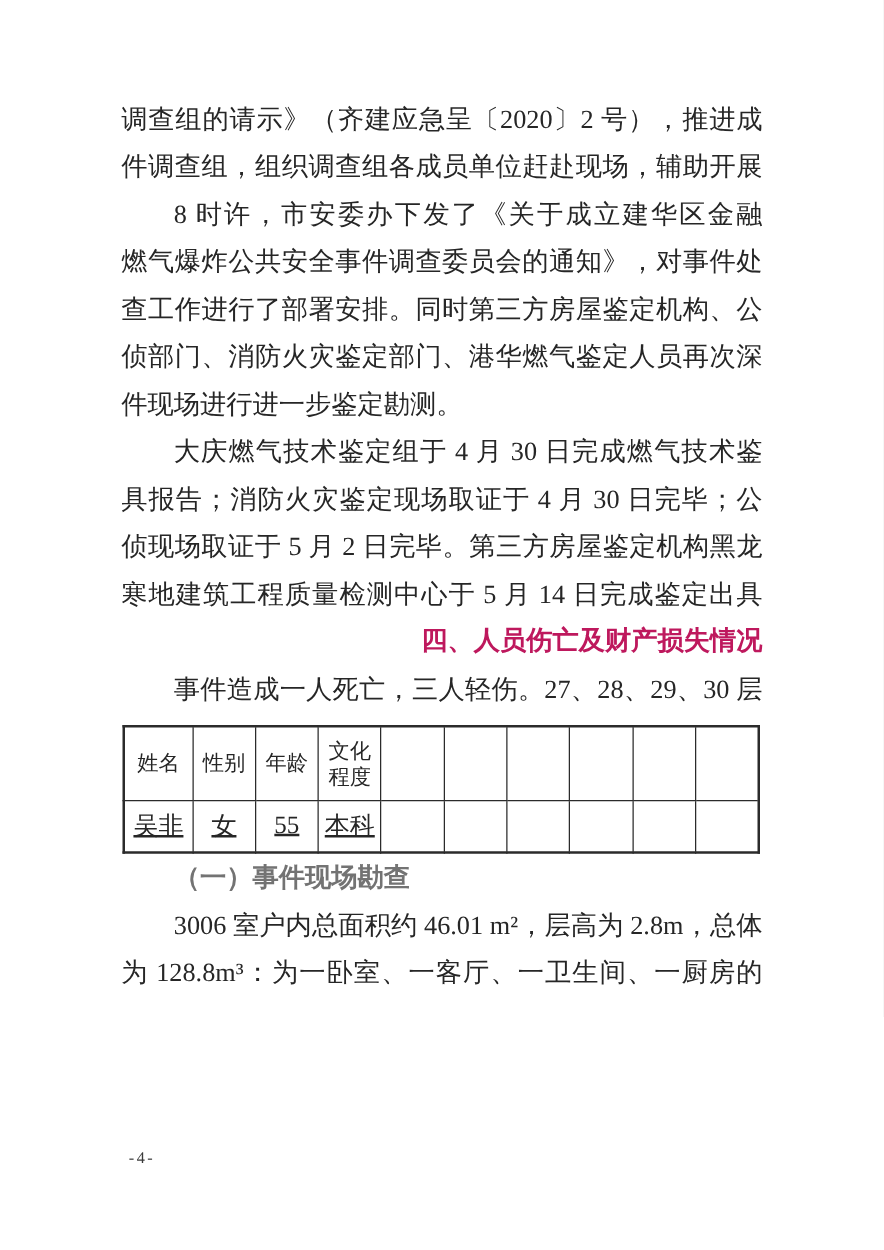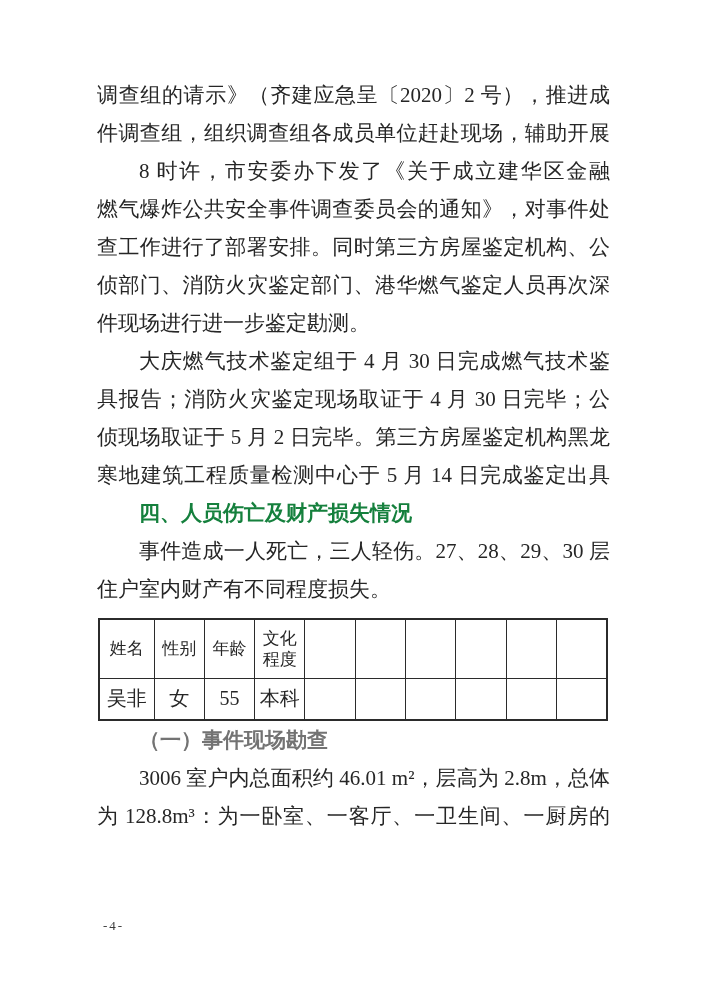--- a/index.html
+++ b/index.html
@@ -30,21 +30,22 @@
   .fill {
     text-align: justify;
     text-align-last: justify;
     text-justify: inter-character;
     white-space: normal;
   }
   .indent { text-indent: 42px; }
   .heading-sans {
     font-family: "Liberation Sans", "DejaVu Sans", sans-serif;
     font-weight: 700;
-    color: #15803d;
+    color: #be185d;
+    text-align: right;
   }
   .heading-kai {
     font-weight: 700;
     color: #737373;
   }
   .table-title {
     height: 40px;
     line-height: 40px;
     text-align: center;
     text-align-last: center;
@@ -69,20 +70,21 @@
   }
   tr.hdr td {
     height: 59px;
     font-size: 17px;
     line-height: 21px;
     padding: 2px 1px;
   }
   tr.data td {
     height: 42px;
     font-size: 20px;
+    text-decoration: underline;
   }
   .after-table { margin-top: 4px; }
   .footer-pagenum {
     position: absolute;
     left: 103px;
     top: 918px;
     font-size: 13px;
     letter-spacing: 2px;
     color: #3a3a3a;
     font-family: "Liberation Serif", serif;
@@ -104,21 +106,20 @@
     <div class="line">件现场进行进一步鉴定勘测。</div>
 
     <div class="line fill indent">大庆燃气技术鉴定组于 4 月 30 日完成燃气技术鉴定出</div>
     <div class="line fill">具报告；消防火灾鉴定现场取证于 4 月 30 日完毕；公安技</div>
     <div class="line fill">侦现场取证于 5 月 2 日完毕。第三方房屋鉴定机构黑龙江省</div>
     <div class="line fill">寒地建筑工程质量检测中心于 5 月 14 日完成鉴定出具报告。</div>
 
     <div class="line indent heading-sans">四、人员伤亡及财产损失情况</div>
 
     <div class="line fill indent">事件造成一人死亡，三人轻伤。27、28、29、30 层部分</div>
-    <div class="line">住户室内财产有不同程度损失。</div>
 
 
     <table class="victims">
       <colgroup>
         <col style="width:55px">
           <col>
           <col>
           <col>
           <col>
           <col>

